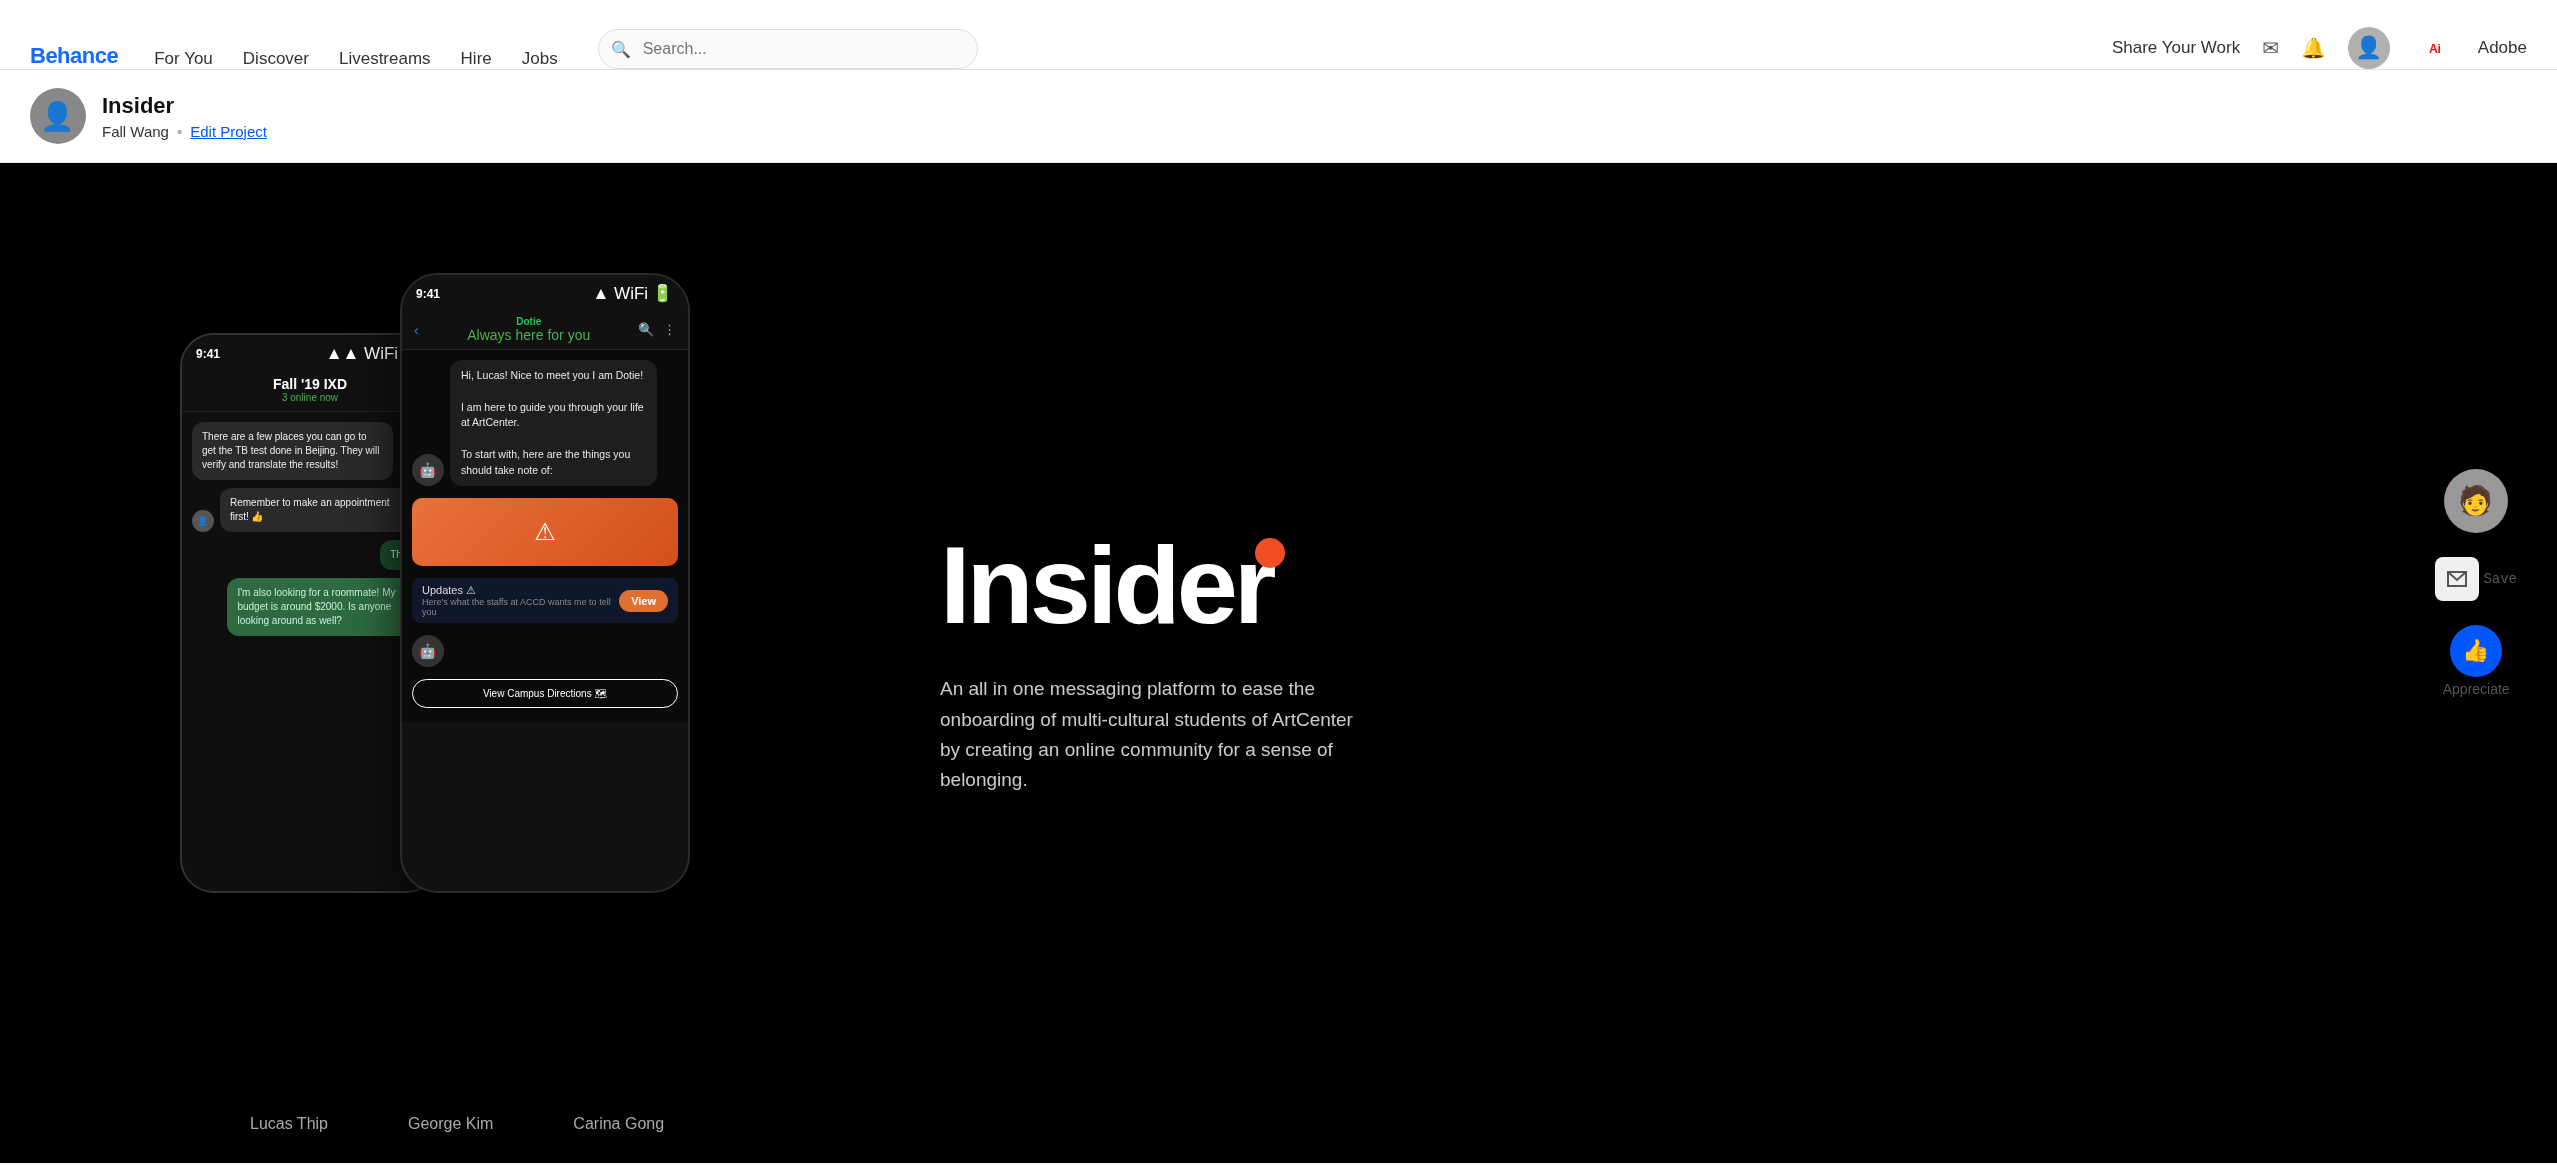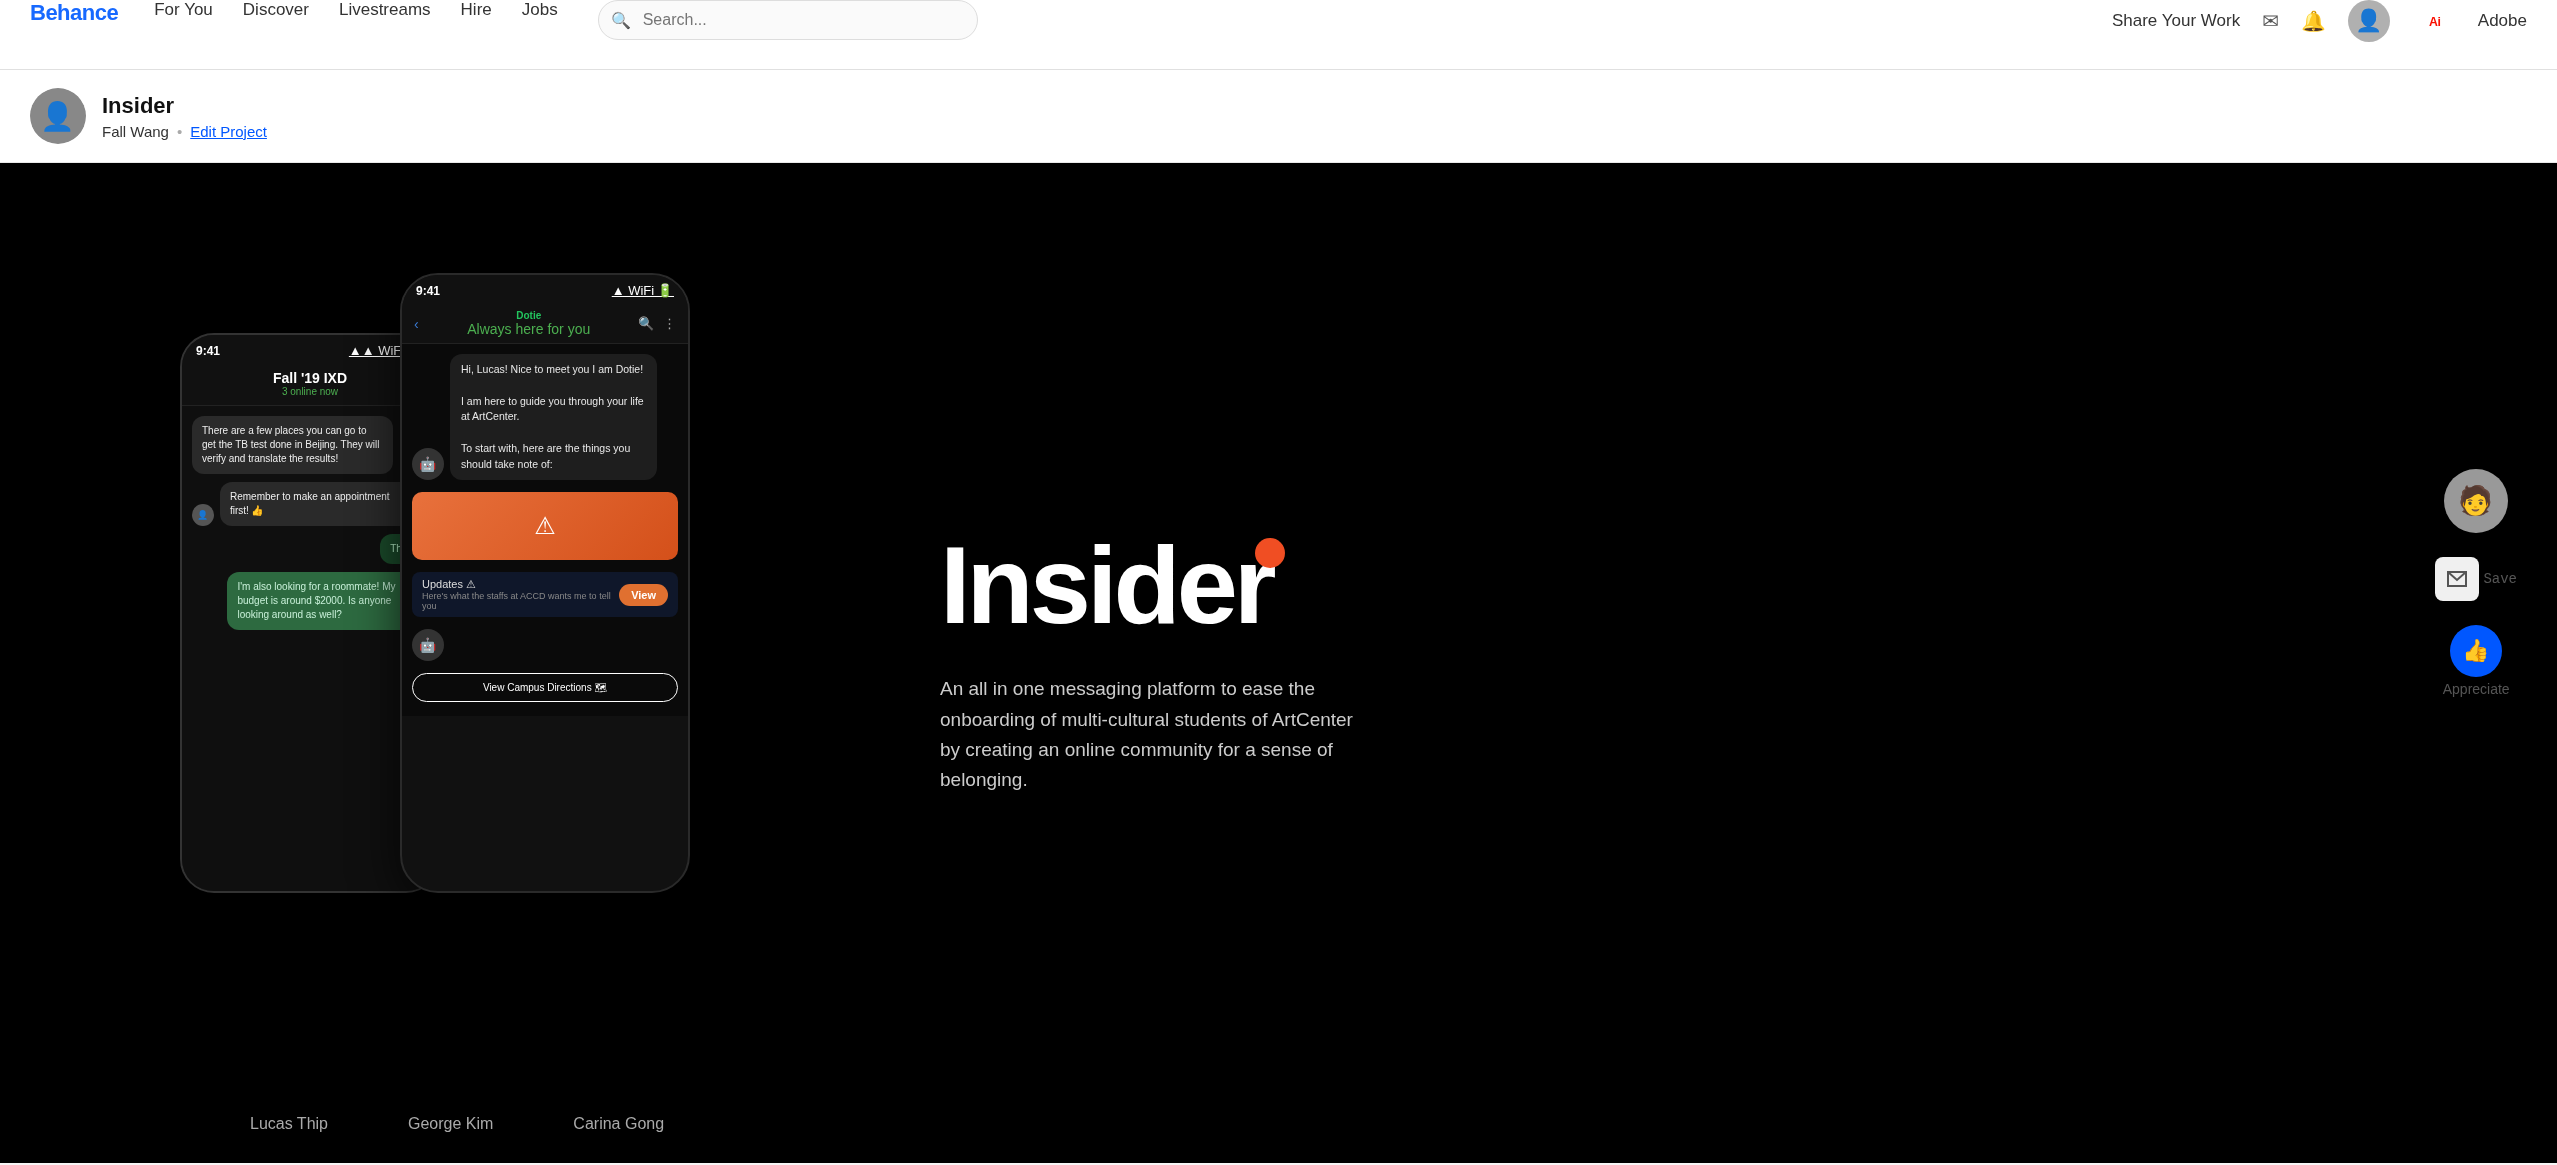--- a/index.html
+++ b/index.html
@@ -1,21 +1,21 @@
 <!DOCTYPE html>
 <html><head>
   <meta charset="utf-8">
   <style>
     * { margin: 0; padding: 0; box-sizing: border-box; }
     body { font-family: -apple-system, BlinkMacSystemFont, 'Segoe UI', Arial, sans-serif; background: #f5f5f5; width: 2557px; min-height: 1165px; overflow-x: hidden; }
 
     
     .header {
       display: flex;
-      align-items: flex-start;
+      align-items: flex-end;
       background: #fff;
       height: 70px;
       padding: 0 30px;
       border-bottom: 1px solid #e0e0e0;
       position: fixed;
       top: 0; left: 0; right: 0;
       z-index: 100;
     }
     .header-logo {
       margin-right: 36px;
@@ -197,21 +197,21 @@
     .phone-topbar {
       display: flex;
       align-items: center;
       justify-content: space-between;
       padding: 8px 14px 4px;
       background: #111;
       color: #fff;
       font-size: 11px;
     }
     .phone-time { font-weight: 600; font-size: 12px; }
-    .phone-icons { display: flex; gap: 3px; align-items: center; font-size: 13px; text-decoration: underline; }
+    .phone-icons { display: flex; gap: 3px; align-items: center; font-size: 17px; }
 
     
     .back-phone-header {
       background: #111;
       padding: 8px 12px;
       border-bottom: 1px solid #222;
     }
     .back-chat-title {
       color: #fff;
       font-size: 14px;

